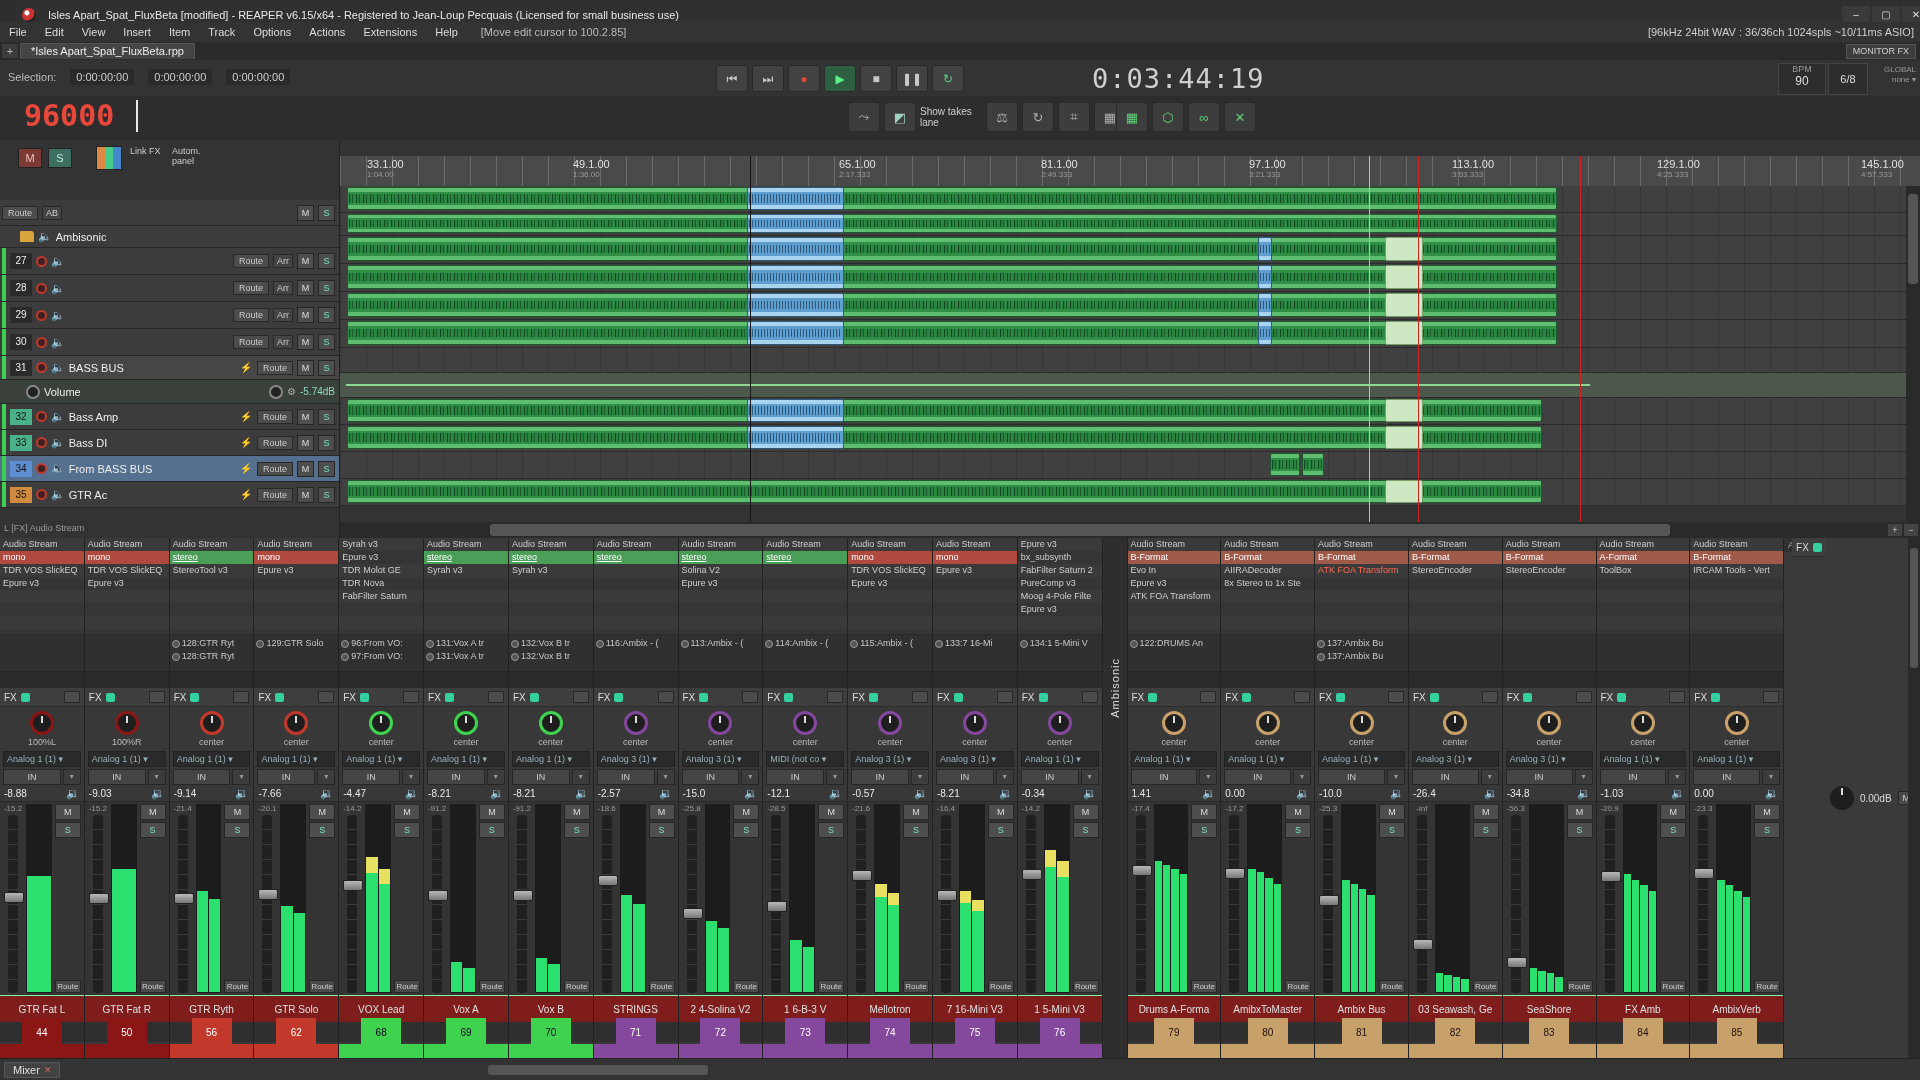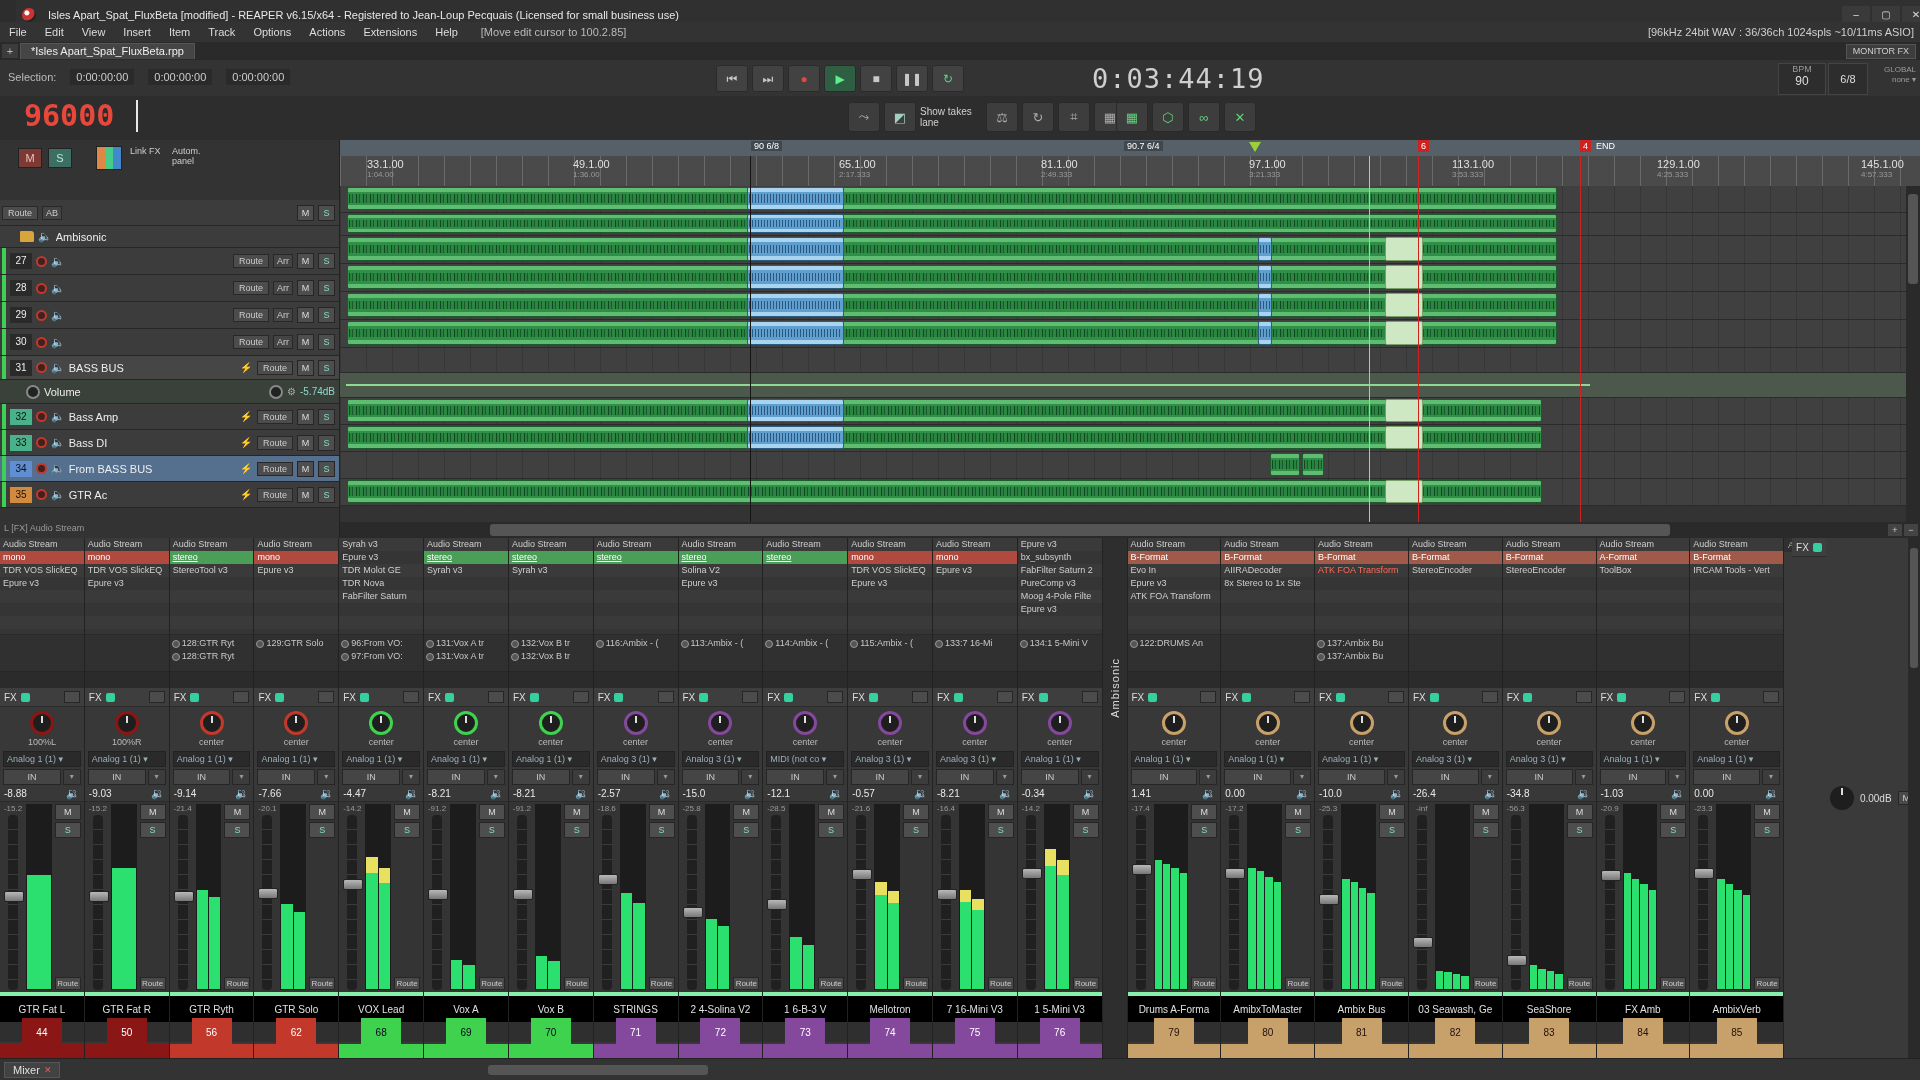--- a/index.html
+++ b/index.html
@@ -145,21 +145,21 @@
   .peak{font-size:8px;color:#9a9a9a;white-space:nowrap;}
   .groove{flex:1;width:10px;background:#202020;border-radius:4px;position:relative;margin-top:2px;
     background-image:repeating-linear-gradient(180deg,transparent 0 14px,rgba(255,255,255,.12) 14px 15px);}
   .cap{position:absolute;left:-4px;width:18px;height:9px;background:linear-gradient(180deg,#b8b8b8,#777);border:1px solid #222;border-radius:2px;}
   .mcol{flex:1;display:flex;align-items:flex-end;gap:1px;background:#1c1c1c;padding:1px;}
   .mbar{flex:1;background:linear-gradient(180deg,#e8e060 0 12%,#2be06e 12%);}
   .mbar.cold{background:#2be06e;}
   .btncol{width:26px;display:flex;flex-direction:column;gap:2px;align-items:stretch;}
   .btncol .msbtn{width:auto;}
   .btncol .rt{margin-top:auto;background:#4a4a4a;border:1px solid #262626;color:#ccc;font-size:8px;text-align:center;padding:1px 0;}
-  .namebox{height:26px;display:flex;align-items:center;justify-content:center;color:#e0e0e0;font-size:10px;text-align:center;background:#000000;border-top:4px solid #86efac;white-space:nowrap;overflow:hidden;}
+  .namebox{height:26px;display:flex;align-items:center;justify-content:center;color:#e0e0e0;font-size:10px;text-align:center;background:#7f1d1d;border-top:1px solid #86efac;white-space:nowrap;overflow:hidden;}
   .numrow{height:20px;display:flex;align-items:center;justify-content:center;background:#2f2f2f;}
   .numbox2{min-width:40px;background:var(--cc);color:var(--tx);font-size:10px;text-align:center;padding:9px 0;}
   .colorbar{height:14px;background:var(--cc);margin-top:2px;}
   #ambdivider{width:24px;margin-right:1px;background:#2e2e2e;position:relative;}
   #ambdivider span{position:absolute;left:50%;top:120px;transform:translateX(-50%) rotate(180deg);writing-mode:vertical-rl;color:#ddd;font-size:11px;letter-spacing:1px;}
   
   #master{width:124px;background:#3a3a3a;display:flex;flex-direction:row;}
   #master .fxlist{height:34px;}
   #master .iorow{height:14px;font-size:9px;color:#9ab0b8;text-align:right;padding:0 4px;background:#303030;line-height:14px;white-space:nowrap;overflow:hidden;}
   #mastermid{display:flex;align-items:center;gap:6px;padding:4px;}
@@ -382,28 +382,20 @@
             <span class="tname">GTR Ac</span>
             <span class="plug">⚡</span>
             <span class="routebtn">Route</span>
             <span class="msbtn">M</span>
             <span class="msbtn s">S</span>
           </div>
         </div>
     </div>
 
     <div id="arrange">
-      <div id="regionlane">
-          <div class="tempomark" style="left: 411px;">90 6/8</div>
-          <div class="tempomark" style="left: 784px;">90.7 6/4</div>
-          <div class="flag" style="left: 1078px; background: rgb(204, 34, 34);">6</div>
-          <div class="flag" style="left: 1240px; background: rgb(204, 34, 34);">4 </div>
-          <div style="position: absolute; top: 1px; left: 1256px; color: rgb(255, 255, 255); font-size: 9px;">END</div>
-          <div style="position: absolute; top: 2px; left: 909px; width: 0px; height: 0px; border-left: 6px solid transparent; border-right: 6px solid transparent; border-top: 10px solid rgb(156, 207, 58);"></div>
-        </div>
       <div id="ruler">
           <div id="ruler-labels">
             <div class="rlab" style="left: 27px;"><span>33.1.00</span><span class="tm">1:04.00</span></div>
             <div class="rlab" style="left: 233px;"><span>49.1.00</span><span class="tm">1:36.00</span></div>
             <div class="rlab" style="left: 499px;"><span>65.1.00</span><span class="tm">2:17.333</span></div>
             <div class="rlab" style="left: 701px;"><span>81.1.00</span><span class="tm">2:49.333</span></div>
             <div class="rlab" style="left: 909px;"><span>97.1.00</span><span class="tm">3:21.333</span></div>
             <div class="rlab" style="left: 1112px;"><span>113.1.00</span><span class="tm">3:53.333</span></div>
             <div class="rlab" style="left: 1317px;"><span>129.1.00</span><span class="tm">4:25.333</span></div>
             <div class="rlab" style="left: 1521px;"><span>145.1.00</span><span class="tm">4:57.333</span></div>

